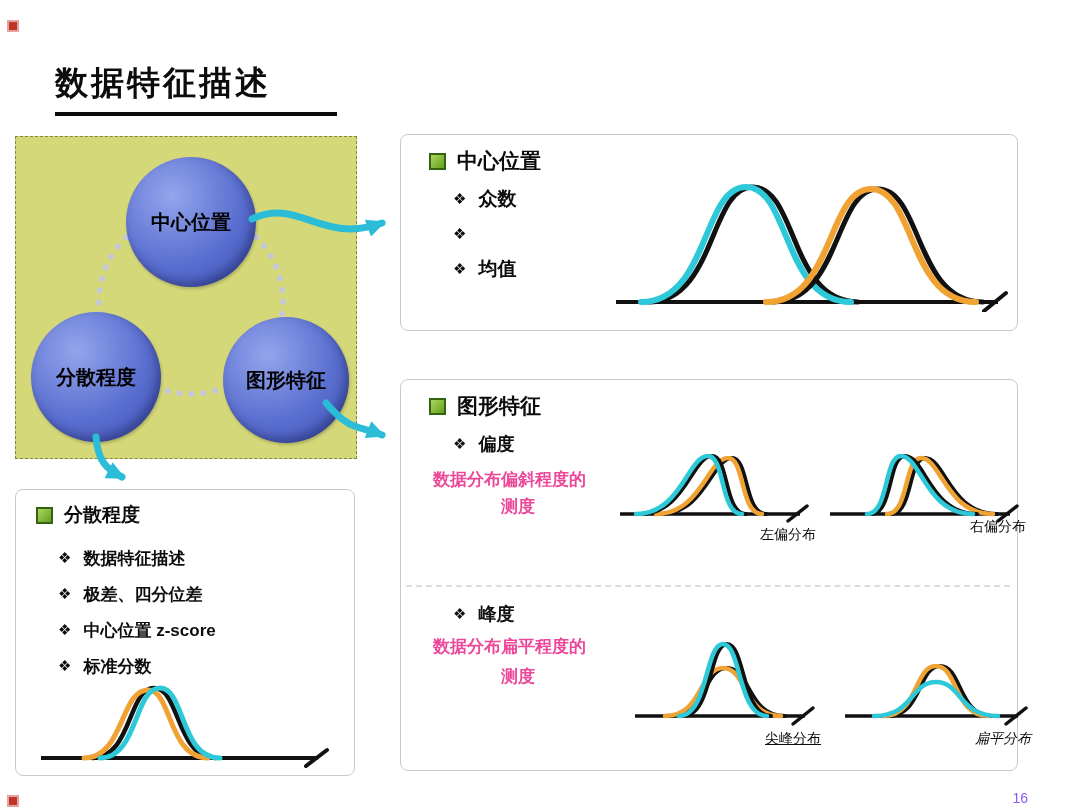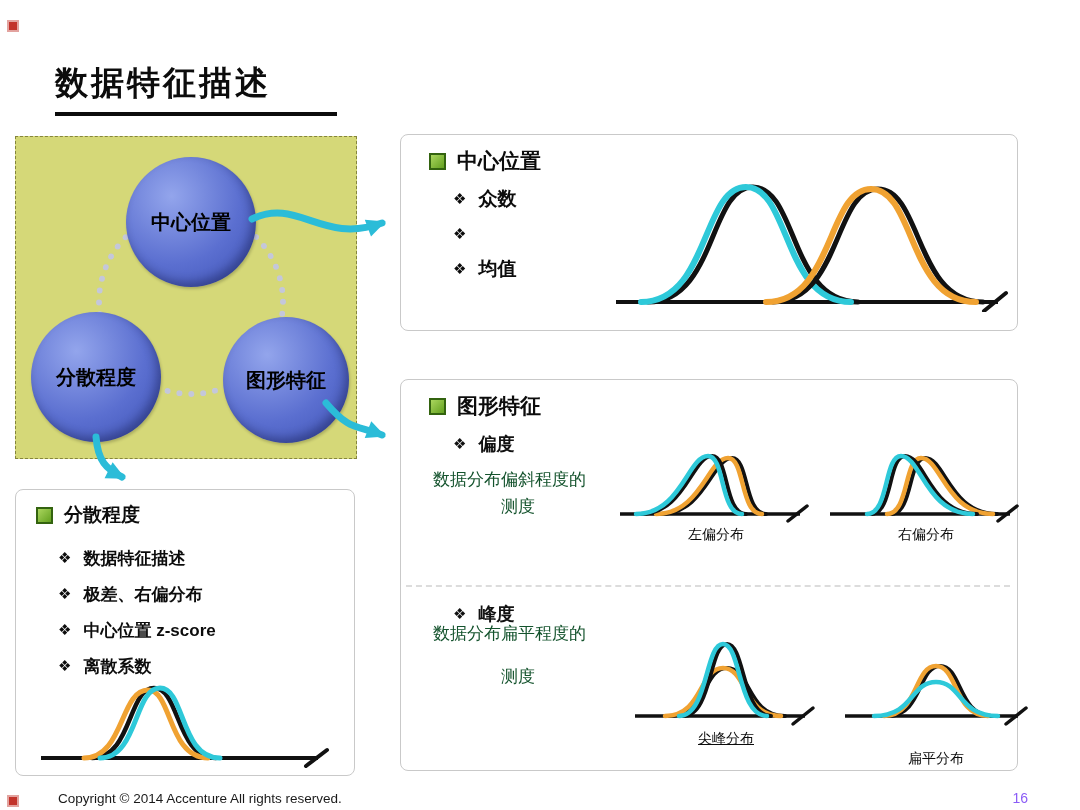--- a/index.html
+++ b/index.html
@@ -40,23 +40,23 @@
   .li{display:flex;align-items:center;font-weight:bold;color:#0c0c0c;}
   .bullet{font-size:15px;margin-right:12px;flex:0 0 auto;}
 
   .center-list{left:52px;top:46px;}
   .center-list .li{height:35px;font-size:19px;}
 
   .disp-list{left:42px;top:50px;}
   .disp-list .li{height:36px;font-size:17px;}
 
   .sub-label{position:absolute;display:flex;align-items:center;font-weight:bold;font-size:18px;}
-  .desc{position:absolute;font-size:17px;font-weight:normal;color:#14532d;}
+  .desc{position:absolute;font-size:17px;font-weight:bold;color:#ec4899;}
   .fig{position:absolute;}
-  .fig-label{position:absolute;font-size:14px;text-align:center;color:#0c0c0c;}
+  .fig-label{position:absolute;font-size:14px;text-align:right;color:#0c0c0c;}
   .divider{position:absolute;border-top:2px dashed #dcdcdc;height:0;}
 
   .copyright{position:absolute;left:58px;top:780px;font-size:13.5px;color:#1a1a1a;}
   .page-number{position:absolute;right:52px;top:779px;font-size:14px;color:#8b5cf6;}
 
   svg{display:block;}
 </style>
 </head>
 <body>
 
@@ -125,29 +125,29 @@
       <span class="green-sq"></span>
       <span class="box-title" style="font-size:19px;">分散程度</span>
     </div>
     <div class="bullet-list disp-list">
       <div class="li">
         <span class="bullet">❖</span>
         <span>数据特征描述</span>
       </div>
       <div class="li">
         <span class="bullet">❖</span>
-        <span>极差、右偏分布</span>
+        <span>极差、四分位差</span>
       </div>
       <div class="li">
         <span class="bullet">❖</span>
         <span>中心位置 z-score</span>
       </div>
       <div class="li">
         <span class="bullet">❖</span>
-        <span>离散系数</span>
+        <span>标准分数</span>
       </div>
     </div>
     <svg class="fig" style="left:10px;top:180px;" width="320" height="105" viewBox="0 0 320 105">
       <path d="M15 88 L292 88" stroke="#111" stroke-width="4" fill="none"></path>
       <path d="M280 96 L301 80" stroke="#111" stroke-width="4" stroke-linecap="round" fill="none"></path>
       <path d="M66 88 C106 88 102 18 128 18 C154 18 150 88 190 88" stroke="#111" stroke-width="4.5" fill="none" stroke-linecap="round"></path>
       <path d="M58 88 C98 88 94 20 122 20 C146 20 142 88 182 88" stroke="#f0a232" stroke-width="5" fill="none" stroke-linecap="round"></path>
       <path d="M74 88 C112 88 108 18 134 18 C159 18 154 88 194 88" stroke="#2ec9d9" stroke-width="5" fill="none" stroke-linecap="round"></path>
     </svg>
   </div>
@@ -176,47 +176,46 @@
     <div class="fig-label" style="left:215px;top:146px;width:200px;">左偏分布</div>
 
     <svg class="fig" style="left:425px;top:62px;" width="200" height="82" viewBox="0 0 200 82">
       <path d="M4 72 L184 72" stroke="#111" stroke-width="3.5" fill="none"></path>
       <path d="M172 79 L191 64" stroke="#111" stroke-width="3.5" stroke-linecap="round" fill="none"></path>
       <path d="M61 72 C83 72 78 16 95 16 C115 16 120 72 167 72" transform="translate(4,0)" stroke="#111" stroke-width="4" fill="none" stroke-linecap="round"></path>
       <path d="M61 72 C83 72 78 16 95 16 C115 16 120 72 167 72" stroke="#f0a232" stroke-width="4.5" fill="none" stroke-linecap="round"></path>
       <path d="M41 72 C63 72 58 14 75 14 C95 14 100 72 147 72" transform="translate(4,0)" stroke="#111" stroke-width="4" fill="none" stroke-linecap="round"></path>
       <path d="M41 72 C63 72 58 14 75 14 C95 14 100 72 147 72" stroke="#2ec9d9" stroke-width="4.5" fill="none" stroke-linecap="round"></path>
     </svg>
-    <div class="fig-label" style="left:425px;top:146px;width:200px;">右偏分布</div>
+    <div class="fig-label" style="left:425px;top:138px;width:200px;">右偏分布</div>
 
     <div class="divider" style="left:5px;top:205px;width:604px;"></div>
 
     <div class="sub-label" style="left:52px;top:222px;">
       <span class="bullet">❖</span>
       <span>峰度</span>
     </div>
-    <div class="desc" style="left:32px;top:242px;">数据分布扁平程度的</div>
+    <div class="desc" style="left:32px;top:255px;">数据分布扁平程度的</div>
     <div class="desc" style="left:100px;top:285px;">测度</div>
 
     <svg class="fig" style="left:230px;top:254px;" width="190" height="95" viewBox="0 0 190 95">
       <path d="M4 82 L174 82" stroke="#111" stroke-width="3.5" fill="none"></path>
       <path d="M162 90 L182 74" stroke="#111" stroke-width="3.5" stroke-linecap="round" fill="none"></path>
       <path d="M34 82 C72 82 68 34 92 34 C116 34 112 82 150 82" transform="translate(4,0)" stroke="#111" stroke-width="4" fill="none" stroke-linecap="round"></path>
       <path d="M34 82 C72 82 68 34 92 34 C116 34 112 82 150 82" stroke="#f0a232" stroke-width="4.5" fill="none" stroke-linecap="round"></path>
       <path d="M48 82 C77 82 74 10 92 10 C110 10 107 82 136 82" transform="translate(4,0)" stroke="#111" stroke-width="4" fill="none" stroke-linecap="round"></path>
       <path d="M48 82 C77 82 74 10 92 10 C110 10 107 82 136 82" stroke="#2ec9d9" stroke-width="4.5" fill="none" stroke-linecap="round"></path>
     </svg>
     <div class="fig-label" style="left:230px;top:350px;width:190px;text-decoration:underline;">尖峰分布</div>
 
     <svg class="fig" style="left:440px;top:254px;" width="190" height="95" viewBox="0 0 190 95">
       <path d="M4 82 L177 82" stroke="#111" stroke-width="3.5" fill="none"></path>
       <path d="M165 90 L185 74" stroke="#111" stroke-width="3.5" stroke-linecap="round" fill="none"></path>
       <path d="M43 82 C77 82 73 32 95 32 C117 32 113 82 147 82" transform="translate(4,0)" stroke="#111" stroke-width="4" fill="none" stroke-linecap="round"></path>
       <path d="M43 82 C77 82 73 32 95 32 C117 32 113 82 147 82" stroke="#f0a232" stroke-width="4.5" fill="none" stroke-linecap="round"></path>
       <path d="M33 82 C73 82 69 48 95 48 C121 48 117 82 157 82" stroke="#2ec9d9" stroke-width="4.5" fill="none" stroke-linecap="round"></path>
     </svg>
-    <div class="fig-label" style="left:440px;top:370px;width:190px;">扁平分布</div>
-  </div>
-
-  <div class="copyright">Copyright © 2014  Accenture  All rights reserved.</div>
+    <div class="fig-label" style="left:440px;top:350px;width:190px;font-style:italic;">扁平分布</div>
+  </div>
+
   <div class="page-number">16</div>
 
 </div>
 
 </body></html>

